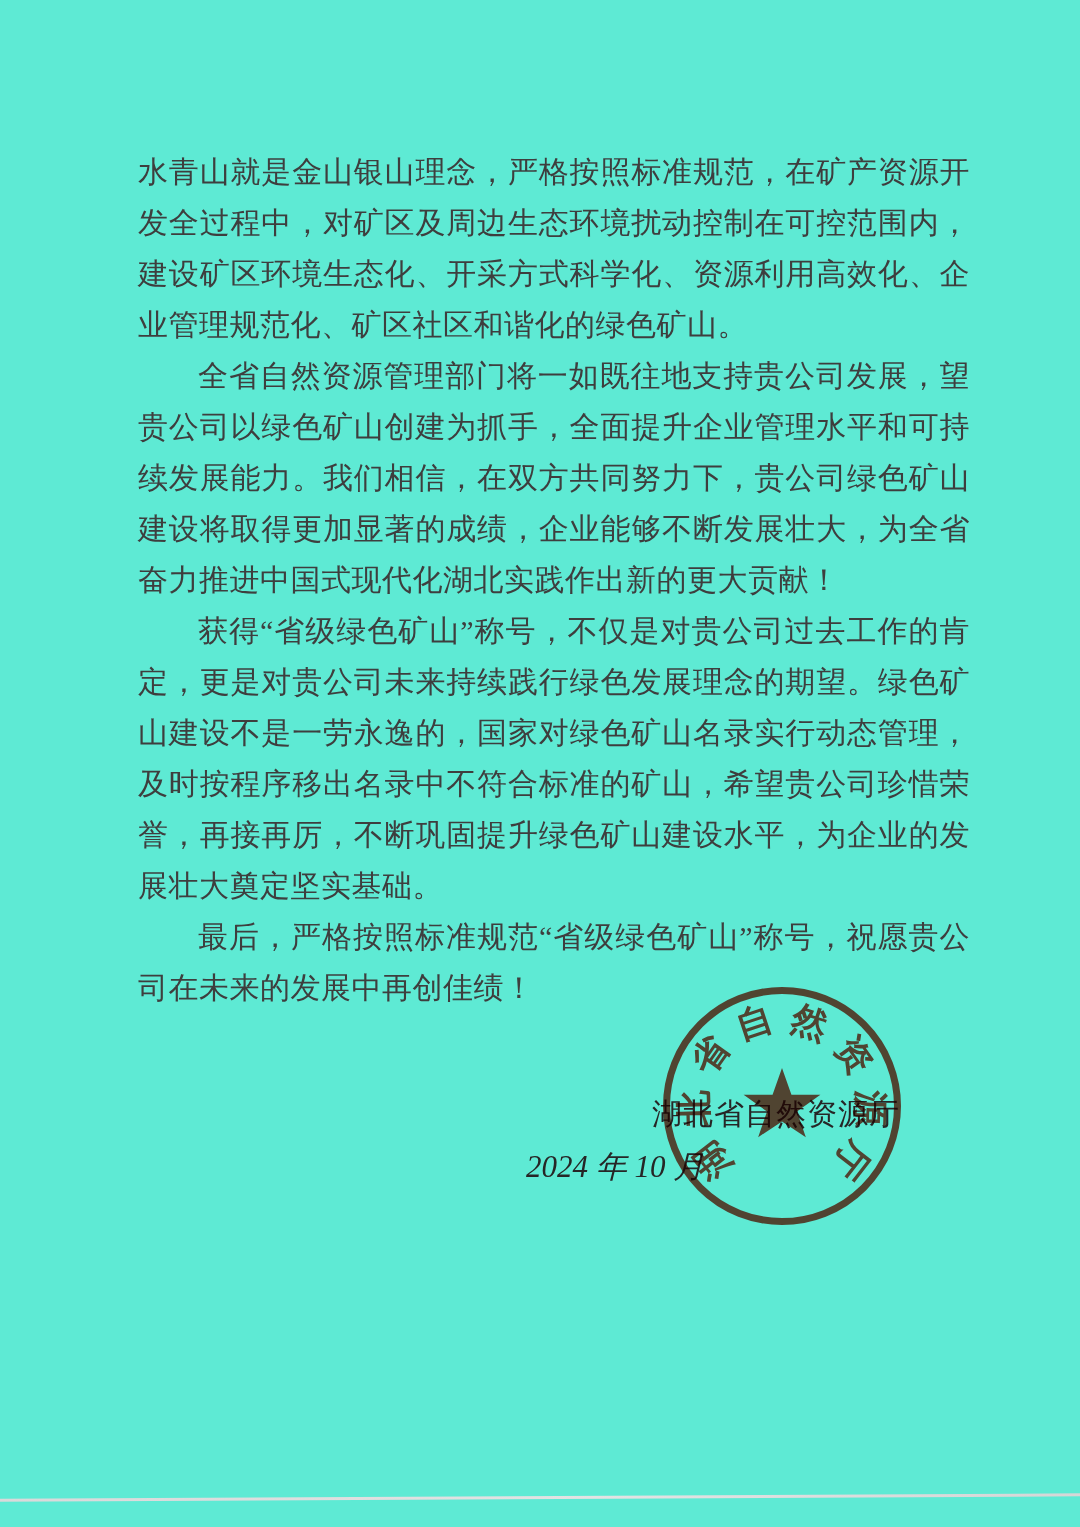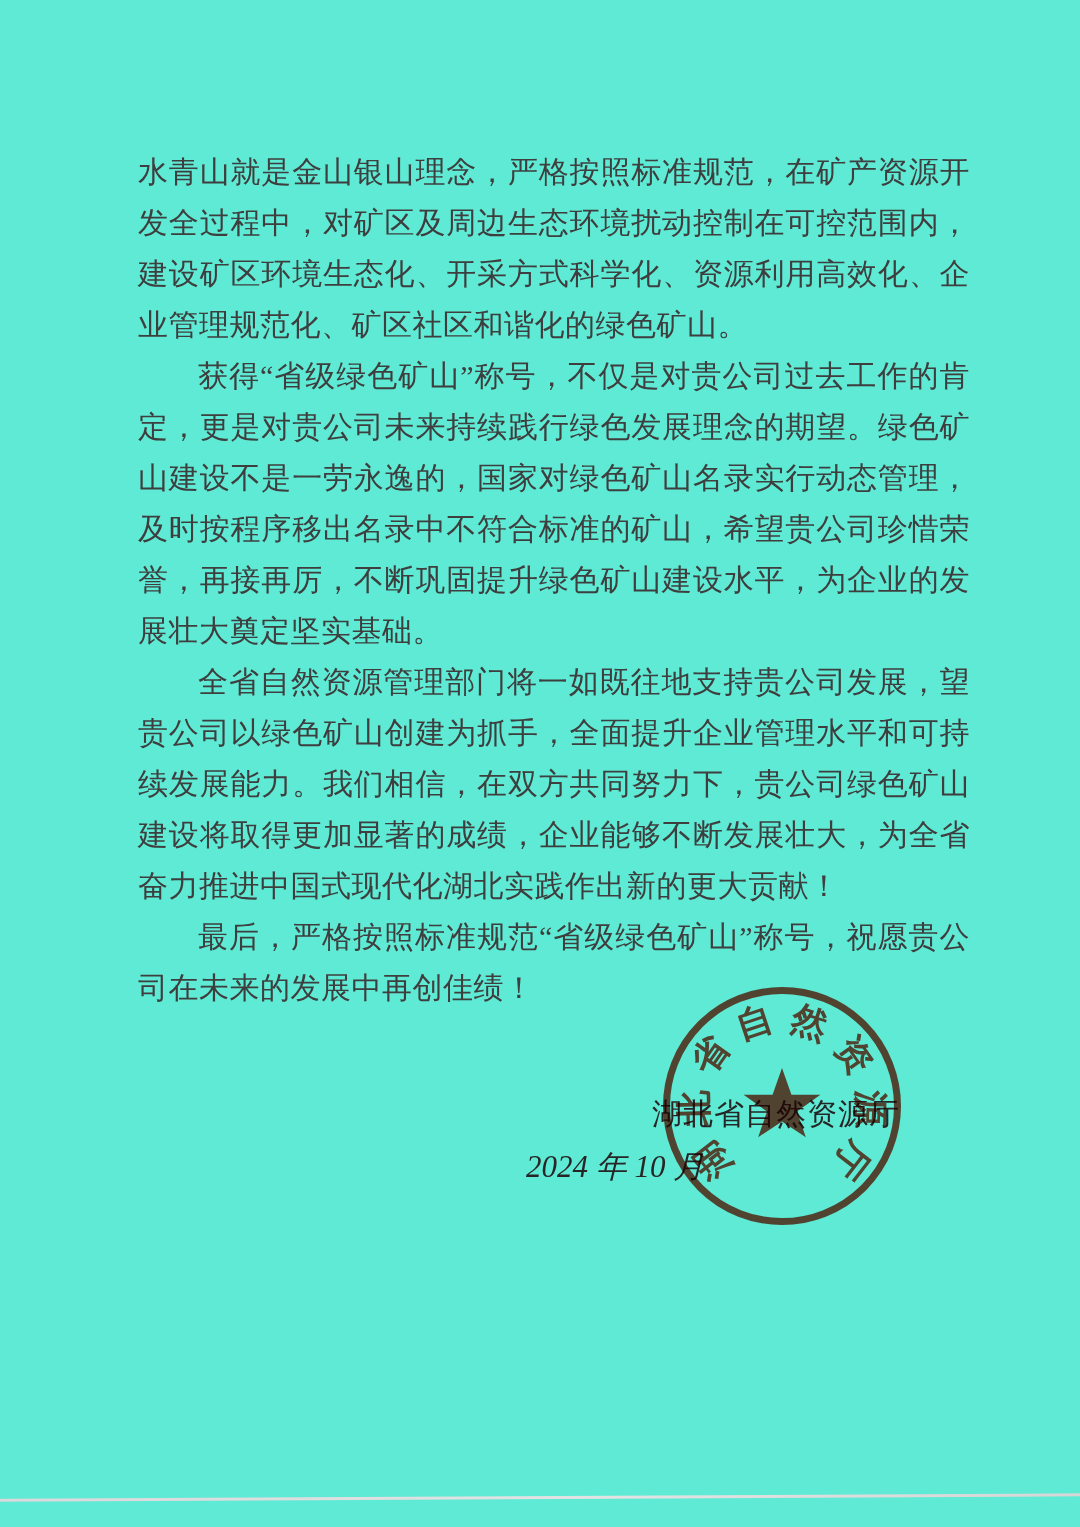--- a/index.html
+++ b/index.html
@@ -98,22 +98,22 @@
     transform: rotate(-0.28deg);
   }
 </style>
 </head>
 <body>
 
 <div class="page">
 
   <div class="letter-body">
     <p>水青山就是金山银山理念，严格按照标准规范，在矿产资源开发全过程中，对矿区及周边生态环境扰动控制在可控范围内，建设矿区环境生态化、开采方式科学化、资源利用高效化、企业管理规范化、矿区社区和谐化的绿色矿山。</p>
+    <p class="indent">全省自然资源管理部门将一如既往地支持贵公司发展，望贵公司以绿色矿山创建为抓手，全面提升企业管理水平和可持续发展能力。我们相信，在双方共同努力下，贵公司绿色矿山建设将取得更加显著的成绩，企业能够不断发展壮大，为全省奋力推进中国式现代化湖北实践作出新的更大贡献！</p>
     <p class="indent">获得“省级绿色矿山”称号，不仅是对贵公司过去工作的肯定，更是对贵公司未来持续践行绿色发展理念的期望。绿色矿山建设不是一劳永逸的，国家对绿色矿山名录实行动态管理，及时按程序移出名录中不符合标准的矿山，希望贵公司珍惜荣誉，再接再厉，不断巩固提升绿色矿山建设水平，为企业的发展壮大奠定坚实基础。</p>
-    <p class="indent">全省自然资源管理部门将一如既往地支持贵公司发展，望贵公司以绿色矿山创建为抓手，全面提升企业管理水平和可持续发展能力。我们相信，在双方共同努力下，贵公司绿色矿山建设将取得更加显著的成绩，企业能够不断发展壮大，为全省奋力推进中国式现代化湖北实践作出新的更大贡献！</p>
     <p class="indent">最后，严格按照标准规范“省级绿色矿山”称号，祝愿贵公司在未来的发展中再创佳绩！</p>
   </div>
 
   <div class="sig-issuer">湖北省自然资源厅</div>
   <div class="sig-date">2024 年 10 月</div>
 
   <div class="seal">
     <div class="seal-ring">
         <span class="ring-char" style="color: rgb(214, 60, 44); transform: translate(-50%, -50%) rotate(-128deg) translateY(-88px);">湖</span>
         <span class="ring-char" style="color: rgb(214, 60, 44); transform: translate(-50%, -50%) rotate(-91.4286deg) translateY(-88px);">北</span>

